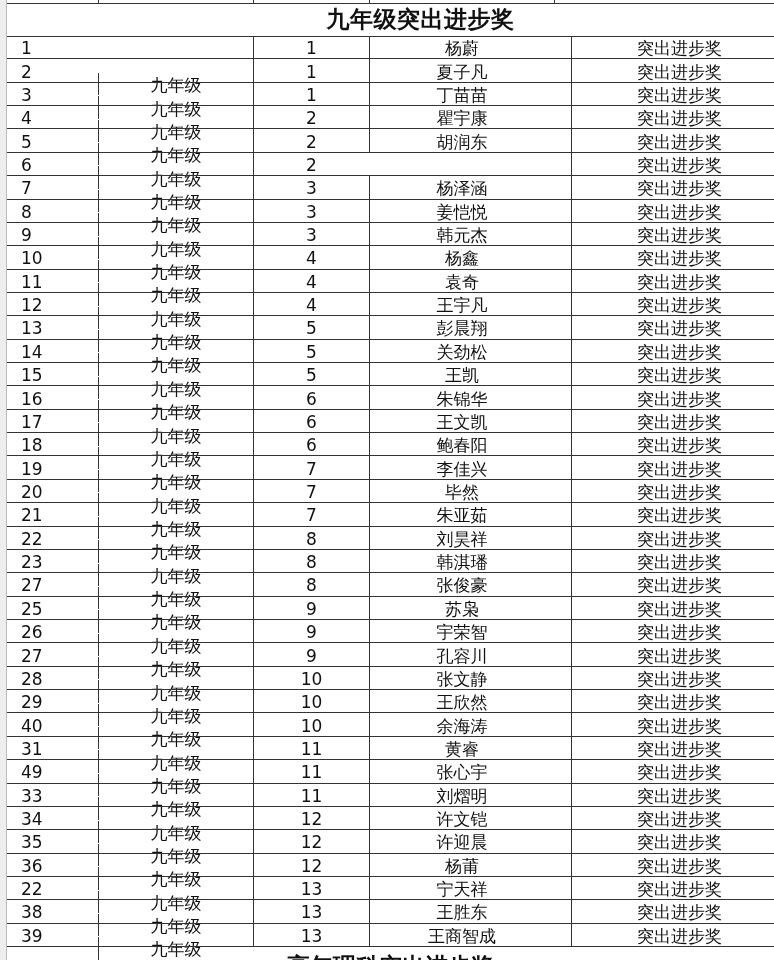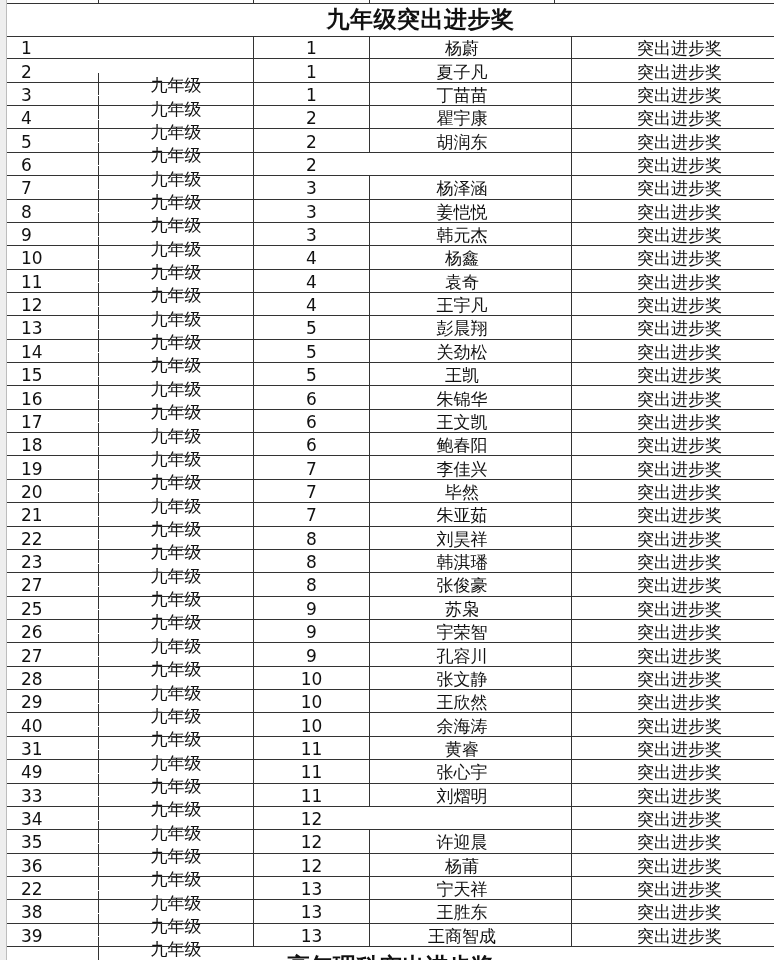--- a/index.html
+++ b/index.html
@@ -268,20 +268,21 @@
         <div class="c c1">33</div>
         <div class="c c2">九年级</div>
         <div class="c c3">11</div>
         <div class="c c4">刘熠明</div>
         <div class="c c5">突出进步奖</div>
       </div>
       <div class="row">
         <div class="c c1">34</div>
         <div class="c c2">九年级</div>
         <div class="c c3">12</div>
+        <div class="c c4">许文铠</div>
         <div class="c c5">突出进步奖</div>
       </div>
       <div class="row">
         <div class="c c1">35</div>
         <div class="c c2">九年级</div>
         <div class="c c3">12</div>
         <div class="c c4">许迎晨</div>
         <div class="c c5">突出进步奖</div>
       </div>
       <div class="row">

